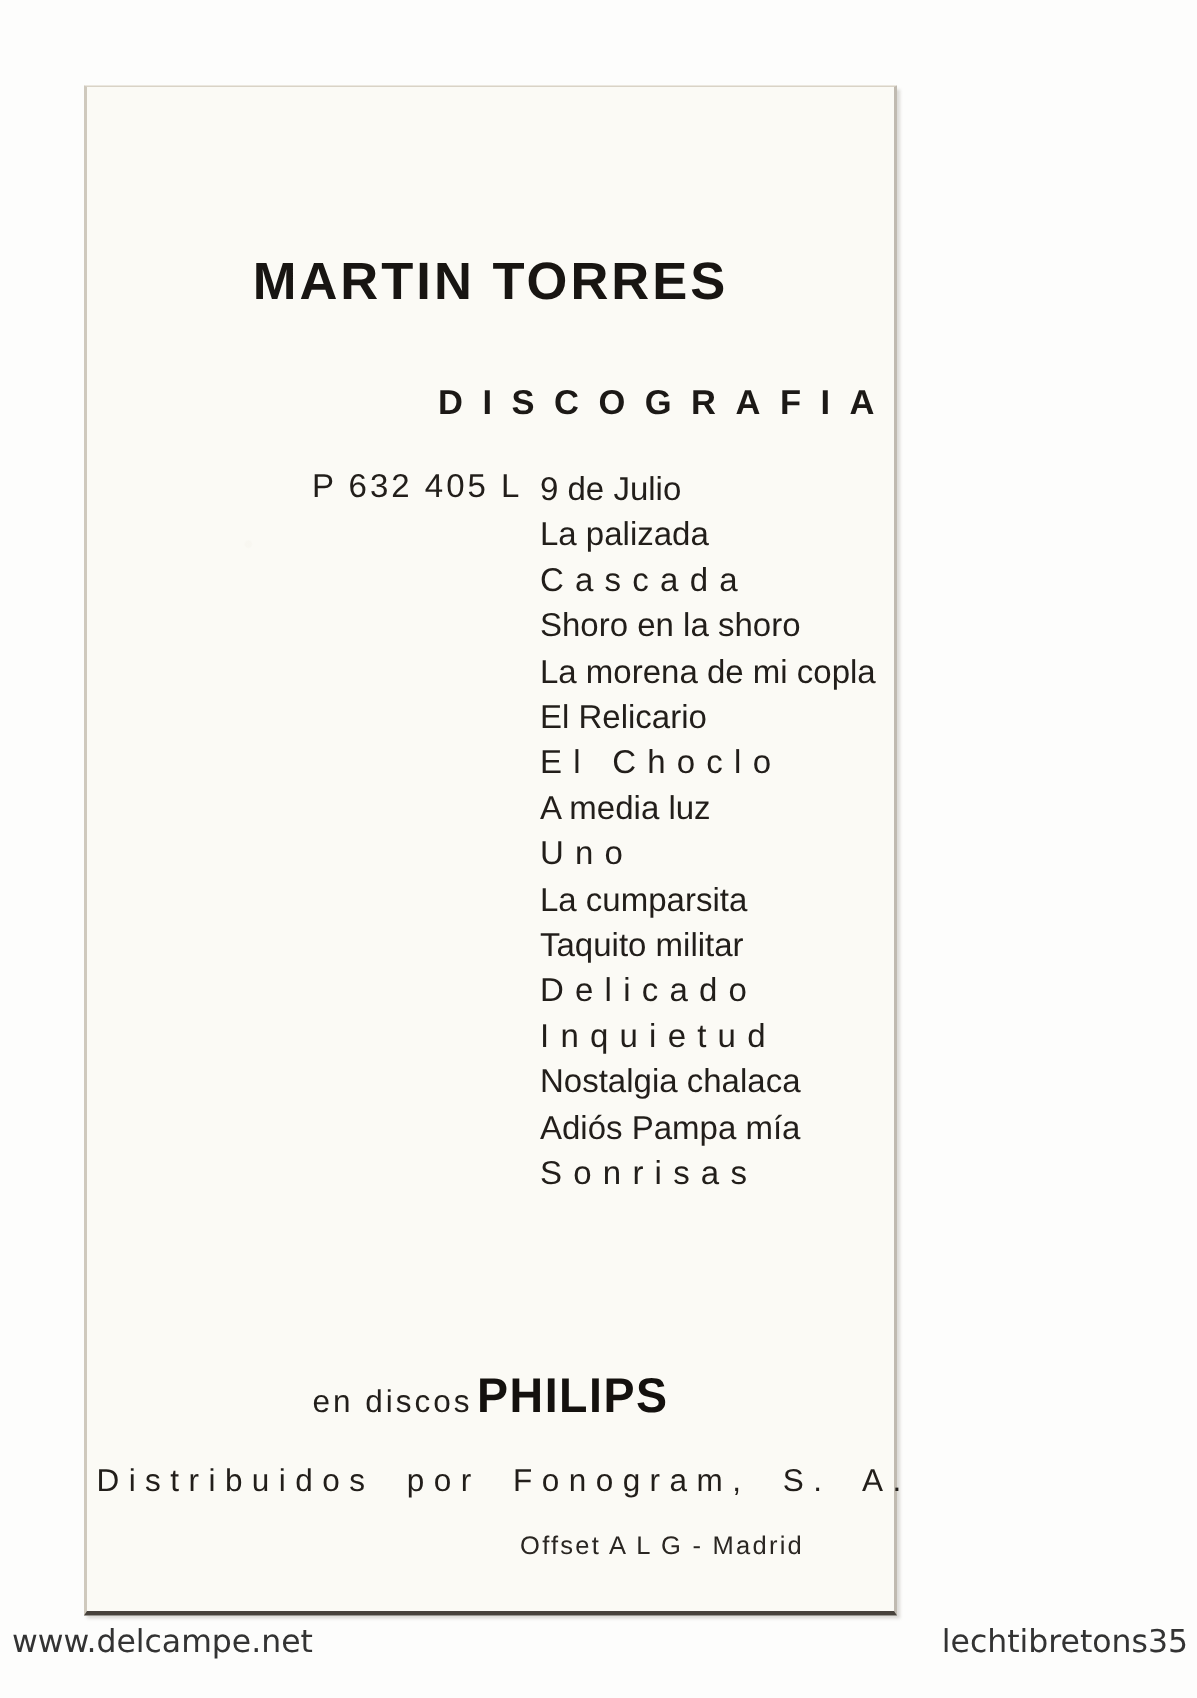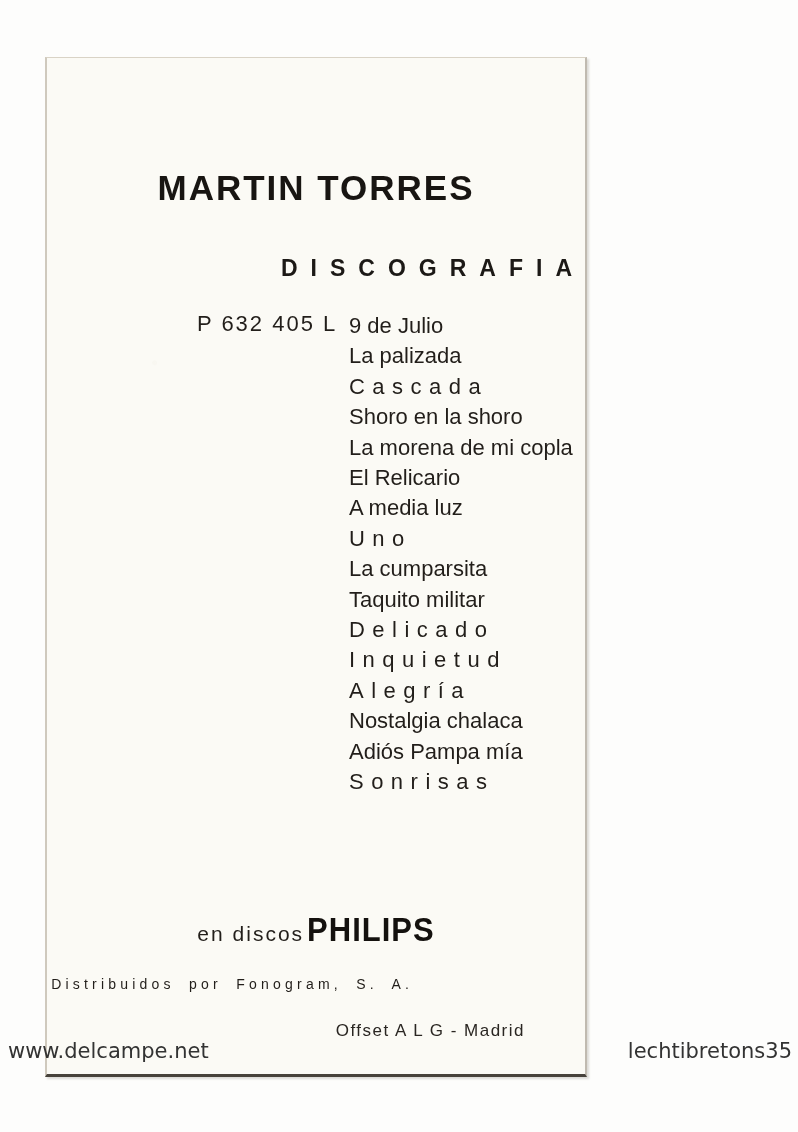--- a/index.html
+++ b/index.html
@@ -12,21 +12,21 @@
   html,body{width:798px;height:1132px;}
   body{
     position:relative;
     background:var(--page-bg);
     font-family:"Liberation Sans", sans-serif;
     color:var(--ink);
     overflow:hidden;
   }
   .card{
     position:absolute;
-    left:45px; top:57px;
+    left:56px; top:57px;
     width:542px; height:1020px;
     background:var(--card-bg);
     background-image:
       radial-gradient(circle at 20% 30%, rgba(210,200,180,0.06) 0 2px, transparent 3px),
       radial-gradient(circle at 70% 60%, rgba(210,200,180,0.05) 0 2px, transparent 3px);
     border-top:1px solid #d9d3c6;
     border-left:2px solid #cfc9bd;
     border-right:2px solid #c0bab0;
     border-bottom:3px solid #47423b;
     box-shadow:2px 2px 2px rgba(120,115,105,0.25);
@@ -72,35 +72,36 @@
   .philips-prefix{
     font-size:21px; letter-spacing:2px;
   }
   .philips-brand{
     font-size:31px; font-weight:bold; letter-spacing:1px;
     color:#14110e;
     transform:scaleY(1.05);
   }
   .distributor{
     position:absolute; top:918px; left:0; right:0;
-    font-size:14px;
+    text-align:center;
+    font-size:21px;
     letter-spacing:0.30em;
     word-spacing:0.45em;
     text-indent:0.30em;
     white-space:nowrap;
   }
   .printer-credit{
     position:absolute; top:963px; right:60px;
     font-size:17px;
     letter-spacing:1.5px;
     color:#2a2622;
     margin-left:20px;
   }
   .watermark{
-    position:absolute; top:1039px;
+    position:absolute; top:1082px;
     font-family:"DejaVu Sans", sans-serif;
     font-size:21px;
     color:var(--watermark);
   }
   .watermark.left{ left:8px; }
   .watermark.right{ right:6px; }
 </style>
 </head>
 <body>
 
@@ -112,27 +113,27 @@
 
   <div class="disc-block">
     <div class="catalog">P 632 405 L</div>
     <div class="song-list">
         <div class="song">9 de Julio</div>
         <div class="song">La palizada</div>
         <div class="song ls">Cascada</div>
         <div class="song">Shoro en la shoro</div>
         <div class="song">La morena de mi copla</div>
         <div class="song">El Relicario</div>
+        <div class="song ls">El Choclo</div>
         <div class="song">A media luz</div>
         <div class="song ls">Uno</div>
         <div class="song">La cumparsita</div>
         <div class="song">Taquito militar</div>
         <div class="song ls">Delicado</div>
         <div class="song ls">Inquietud</div>
-        <div class="song ls">Alegría</div>
         <div class="song">Nostalgia chalaca</div>
         <div class="song">Adiós Pampa mía</div>
         <div class="song ls">Sonrisas</div>
       </div>
   </div>
 
   <div class="philips-line">
     <span class="philips-prefix">en discos</span>
     <span class="philips-brand">PHILIPS</span>
   </div>

